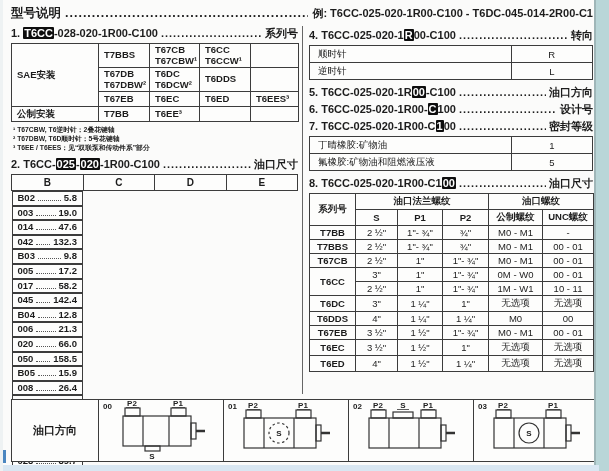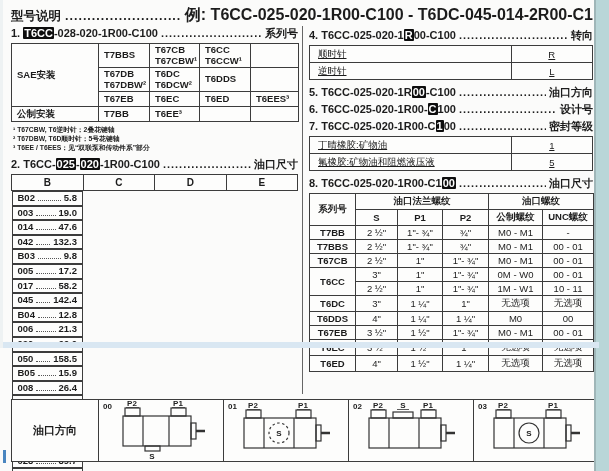--- a/index.html
+++ b/index.html
@@ -1,25 +1,25 @@
 <!DOCTYPE html>
 <html><head>
 <meta charset="utf-8">
 <style>
   html,body{margin:0;padding:0;}
   body{width:609px;height:471px;overflow:hidden;background:#fbfbfa;
        font-family:"Liberation Sans","DejaVu Sans",sans-serif;color:#1c1c1c;}
-  .page{position:relative;width:609px;height:348px;background:#fbfbfa;border-left:3px solid #eef2f3;box-sizing:border-box;}
+  .page{position:relative;width:609px;height:471px;background:#fbfbfa;border-left:3px solid #eef2f3;box-sizing:border-box;}
   .edge-teal{position:absolute;right:0;top:0;width:13px;height:471px;background:#b9d6d8;border-left:2px solid #9fb6b8;}
   .edge-bottom{position:absolute;left:0;bottom:0;width:596px;height:6px;background:#d9e7f2;}
   .edge-mark{position:absolute;left:0;top:450px;width:3px;height:13px;background:#4a86c0;}
 
   .title{position:absolute;left:8px;top:5px;width:582px;display:flex;align-items:baseline;font-weight:bold;font-size:12.5px;}
   .title .dots{flex:1;overflow:hidden;white-space:nowrap;font-weight:bold;letter-spacing:1px;margin:0 4px;}
-  .title .example{white-space:nowrap;font-size:16px;}
+  .title .example{white-space:nowrap;font-size:11px;}
 
   .col-left{position:absolute;left:8px;top:24px;width:287px;}
   .col-right{position:absolute;left:306px;top:26px;width:284px;}
   .col-divider{position:absolute;left:299px;top:26px;height:368px;width:0;border-left:1px solid #666;}
 
   .sec-head{display:flex;align-items:baseline;font-size:11px;font-weight:bold;white-space:nowrap;margin:2px 0 2px 0;height:15px;}
   .sec-head .num{margin-right:3px;}
   .sec-head .dots{flex:1;overflow:hidden;white-space:nowrap;letter-spacing:1px;margin:0 3px;}
   .sec-head .lbl{white-space:nowrap;}
   .hl{background:#0d0d0d;color:#fff;padding:0 1px;border-radius:1px;}
@@ -35,21 +35,21 @@
   .footnotes{font-size:6.8px;line-height:9px;margin:3px 0 5px 2px;font-weight:600;color:#222;}
 
   
   .core-table td{height:12.6px;padding:0 5px;font-weight:bold;}
   .core-table thead th{font-weight:bold;font-size:10px;height:13px;}
   .lead-cell{display:flex;align-items:baseline;}
   .lead-cell .cell-dots{flex:1;border-bottom:1px dotted #555;margin:0 3px 2px 3px;min-width:8px;}
 
   
   .kv-table{margin-bottom:5px;}
-  .kv-table td{height:14px;text-decoration:underline;}
+  .kv-table td{height:14px;}
   .kv-table td:first-child{width:67%;padding-left:8px;}
   .kv-table td:last-child{text-align:center;}
 
   .port-table th{font-weight:bold;height:12px;padding:1px 2px;}
   .port-table td{height:11px;text-align:center;padding:1px 2px;}
   .port-table td.series{font-weight:600;}
 
   
   .diagram-table{position:absolute;left:8px;top:399px;width:582px;height:63px;border-collapse:collapse;}
   .diagram-table td{padding:0;background:#fdfdfc;}

